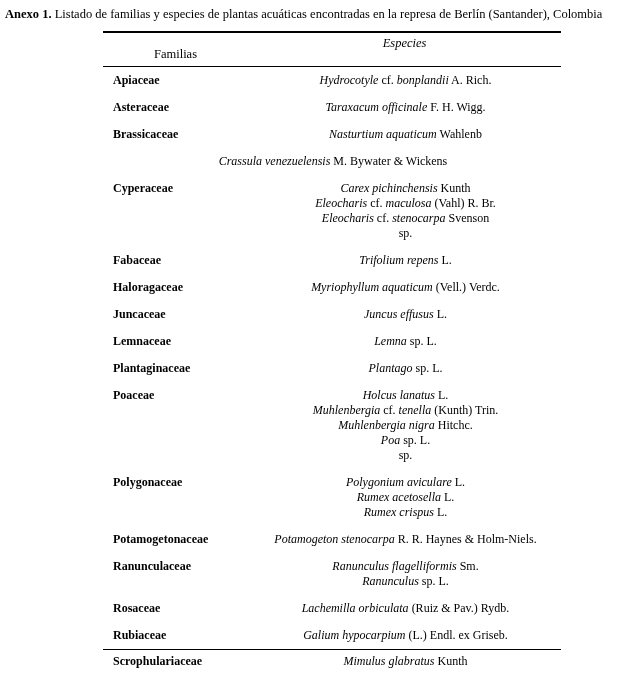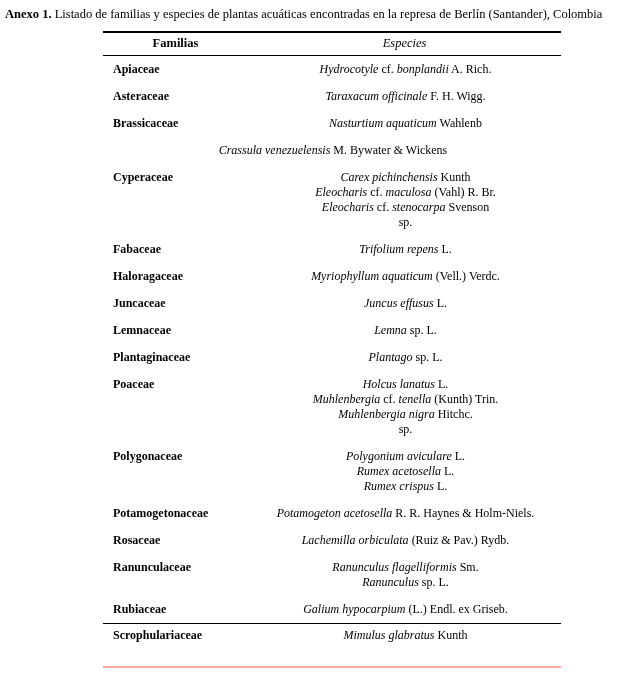--- a/index.html
+++ b/index.html
@@ -26,21 +26,21 @@
     display: flex;
     border-top: 2px solid #000;
     border-bottom: 1px solid #000;
   }
   .th {
     padding: 3px 0 4px 0;
     text-align: center;
     font-size: 12.5px;
     line-height: 15px;
   }
-  .th-family { width: 145px; font-weight: bold; }
+  .th-family { width: 145px; font-weight: normal; margin-top: 11px; }
   .th-species { flex: 1; font-style: italic; }
   .tbody { border-bottom: 2px solid #fca5a5; }
   .tr { display: flex; padding: 6px 0; }
   .tr:last-child { border-top: 1px solid #000; padding: 4px 0 23px 0; }
   .td-family {
     width: 145px;
     padding-left: 10px;
     font-weight: bold;
     font-size: 12px;
     line-height: 15px;
@@ -129,48 +129,49 @@
           <div class="td-species">
             <div class="species-line"><i>Plantago</i> sp. L.</div>
           </div>
         </div>
         <div class="tr">
           <div class="td-family">Poaceae</div>
           <div class="td-species">
             <div class="species-line"><i>Holcus lanatus</i> L.</div>
             <div class="species-line"><i>Muhlenbergia</i> cf. <i>tenella</i> (Kunth) Trin.</div>
             <div class="species-line"><i>Muhlenbergia nigra</i> Hitchc.</div>
+            <div class="species-line"><i>Poa</i> sp. L.</div>
             <div class="species-line">sp.</div>
           </div>
         </div>
         <div class="tr">
           <div class="td-family">Polygonaceae</div>
           <div class="td-species">
             <div class="species-line"><i>Polygonium aviculare</i> L.</div>
             <div class="species-line"><i>Rumex acetosella</i> L.</div>
             <div class="species-line"><i>Rumex crispus</i> L.</div>
           </div>
         </div>
         <div class="tr">
           <div class="td-family">Potamogetonaceae</div>
           <div class="td-species">
-            <div class="species-line"><i>Potamogeton acetosella</i> R. R. Haynes &amp; Holm-Niels.</div>
-          </div>
-        </div>
-        <div class="tr">
-          <div class="td-family">Rosaceae</div>
-          <div class="td-species">
-            <div class="species-line"><i>Lachemilla orbiculata</i> (Ruiz &amp; Pav.) Rydb.</div>
+            <div class="species-line"><i>Potamogeton stenocarpa</i> R. R. Haynes &amp; Holm-Niels.</div>
           </div>
         </div>
         <div class="tr">
           <div class="td-family">Ranunculaceae</div>
           <div class="td-species">
             <div class="species-line"><i>Ranunculus flagelliformis</i> Sm.</div>
             <div class="species-line"><i>Ranunculus</i> sp. L.</div>
+          </div>
+        </div>
+        <div class="tr">
+          <div class="td-family">Rosaceae</div>
+          <div class="td-species">
+            <div class="species-line"><i>Lachemilla orbiculata</i> (Ruiz &amp; Pav.) Rydb.</div>
           </div>
         </div>
         <div class="tr">
           <div class="td-family">Rubiaceae</div>
           <div class="td-species">
             <div class="species-line"><i>Galium hypocarpium</i> (L.) Endl. ex Griseb.</div>
           </div>
         </div>
         <div class="tr">
           <div class="td-family">Scrophulariaceae</div>

